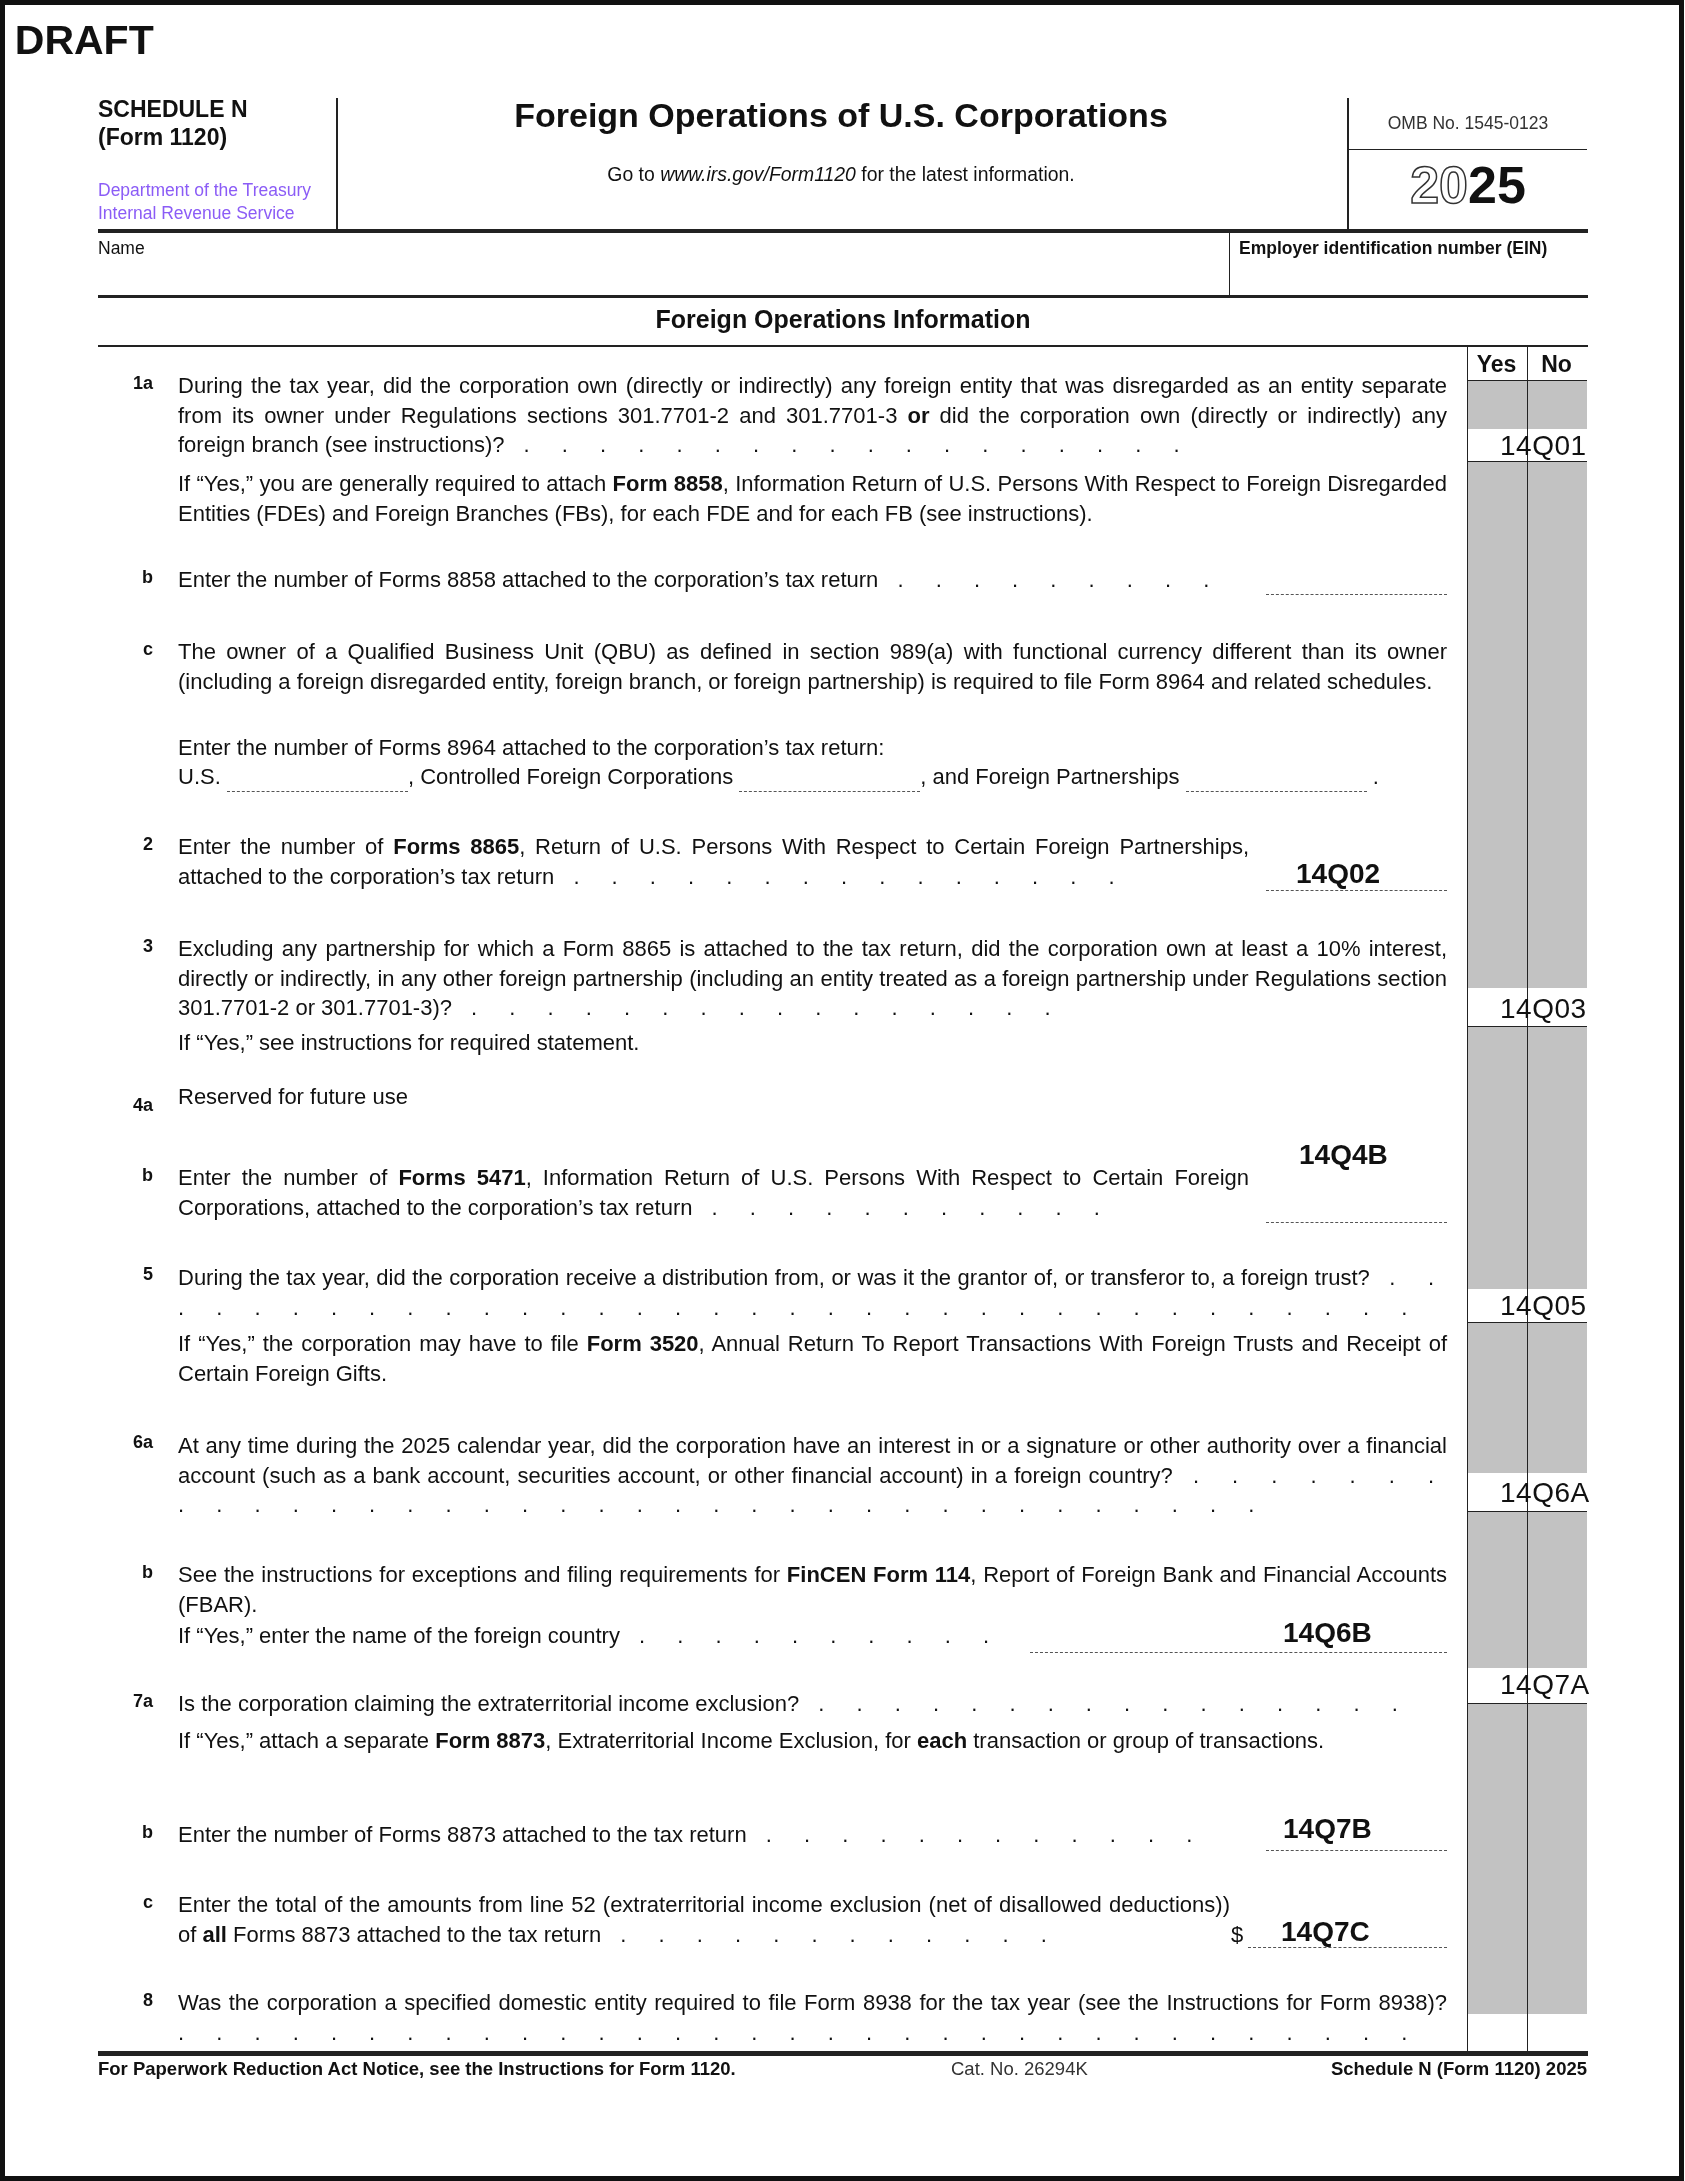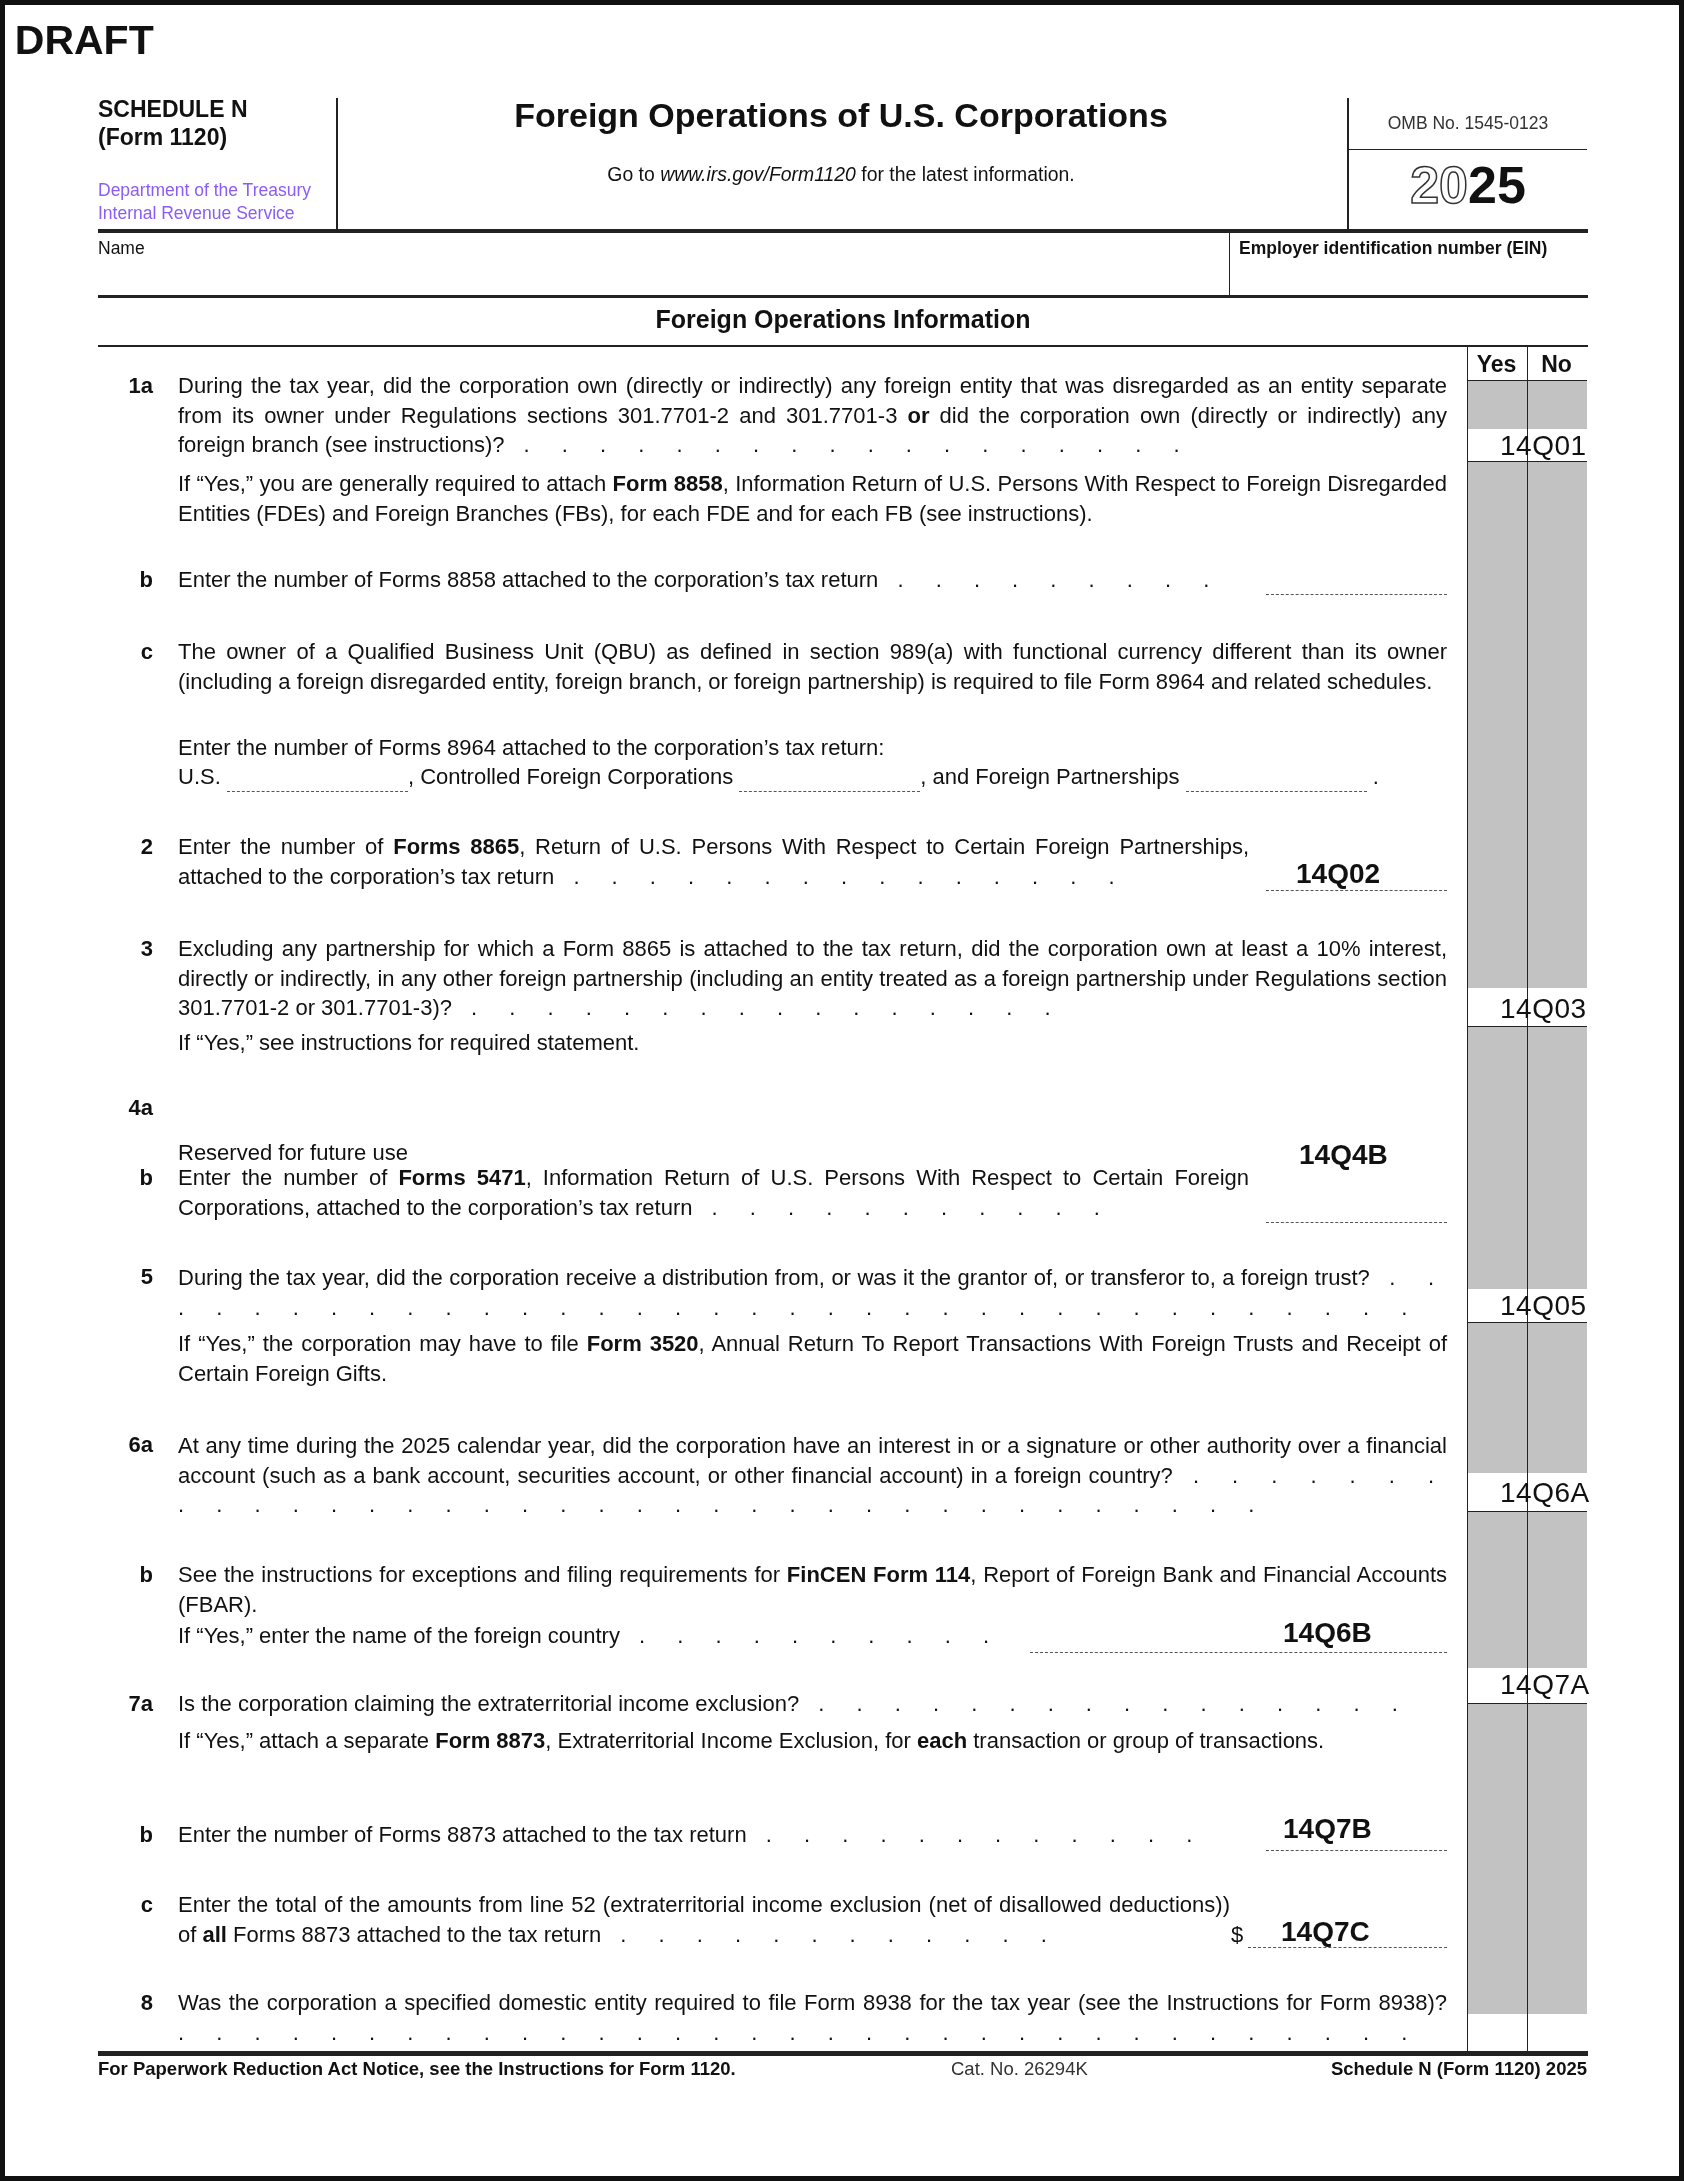--- a/index.html
+++ b/index.html
@@ -16,21 +16,21 @@
   .attach .url { font-style:italic; }
   .omb { left:1349px; top:113px; width:238px; text-align:center; font-size:17.5px; color:#333; }
   .year { left:1349px; top:155px; width:238px; text-align:center; font-size:52px; font-weight:bold; line-height:61px; }
   .year .outline { color:#fff; -webkit-text-stroke:1.5px #333; }
   .name-lbl { left:98px; top:238px; font-size:17.5px; }
   .ein-lbl { left:1239px; top:238px; font-size:17.5px; font-weight:bold; }
   .section-title { left:98px; top:305px; width:1490px; text-align:center; font-size:25px; font-weight:bold; }
   .yn-hdr { font-size:23px; font-weight:bold; top:351px; width:59px; text-align:center; }
   .shade { position:absolute; background:#c2c2c2; }
   .code { position:absolute; font-size:28px; font-weight:normal; letter-spacing:0.5px;padding-left:31px; }
-  .ln { position:absolute; font-size:22px; font-weight:bold; text-align:right; width:55px; }
+  .ln { position:absolute; font-size:18px; font-weight:bold; text-align:right; width:55px; }
   .tx { position:absolute; font-size:22px; line-height:29.5px; left:178px; width:1269px; text-align:justify; }
   .tx b { font-weight:bold; }
   .dots { letter-spacing:13px; }
   .entry { position:absolute; border-bottom:1.8px dashed #555; height:0; }
   .entrycode { position:absolute; font-size:28px; font-weight:bold; }
   .foot { position:absolute; top:2058px; font-size:18.5px; }
 </style>
 </head>
 <body>
 
@@ -120,21 +120,21 @@
 <div class="ln" style="left:98px;top:834px;">2</div>
 <div class="tx" style="top:832px;width:1071px;"><span>Enter the number of </span><b>Forms 8865</b><span>, Return of U.S. Persons With Respect to Certain Foreign Partnerships, attached to the corporation’s tax return</span><span class="dots"> . . . . . . . . . . . . . . .</span></div>
 <div class="entry" style="left:1266px;top:890px;width:181px;"></div>
 <div class="entrycode" style="left:1296px;top:858px;">14Q02</div>
 
 <div class="ln" style="left:98px;top:936px;">3</div>
 <div class="tx" style="top:934px;"><span>Excluding any partnership for which a Form 8865 is attached to the tax return, did the corporation own at least a 10% interest, directly or indirectly, in any other foreign partnership (including an entity treated as a foreign partnership under Regulations section 301.7701-2 or 301.7701-3)?</span><span class="dots"> . . . . . . . . . . . . . . . .</span></div>
 <div class="tx" style="top:1028px;">If “Yes,” see instructions for required statement.</div>
 
 <div class="ln" style="left:98px;top:1095px;">4a</div>
-<div class="tx" style="top:1138px;">Reserved for future use</div>
+<div class="tx" style="top:1082px;">Reserved for future use</div>
 
 <div class="ln" style="left:98px;top:1165px;">b</div>
 <div class="tx" style="top:1163px;width:1071px;"><span>Enter the number of </span><b>Forms 5471</b><span>, Information Return of U.S. Persons With Respect to Certain Foreign Corporations, attached to the corporation’s tax return</span><span class="dots"> . . . . . . . . . . .</span></div>
 <div class="entry" style="left:1266px;top:1222px;width:181px;"></div>
 <div class="entrycode" style="left:1299px;top:1139px;">14Q4B</div>
 
 <div class="ln" style="left:98px;top:1264px;">5</div>
 <div class="tx" style="top:1263px;"><span>During the tax year, did the corporation receive a distribution from, or was it the grantor of, or transferor to, a foreign trust?</span><span class="dots"> . . . . . . . . . . . . . . . . . . . . . . . . . . . . . . . . . . .</span></div>
 <div class="tx" style="top:1329px;"><span>If “Yes,” the corporation may have to file </span><b>Form 3520</b><span>, Annual Return To Report Transactions With Foreign Trusts and Receipt of Certain Foreign Gifts.</span></div>
 

